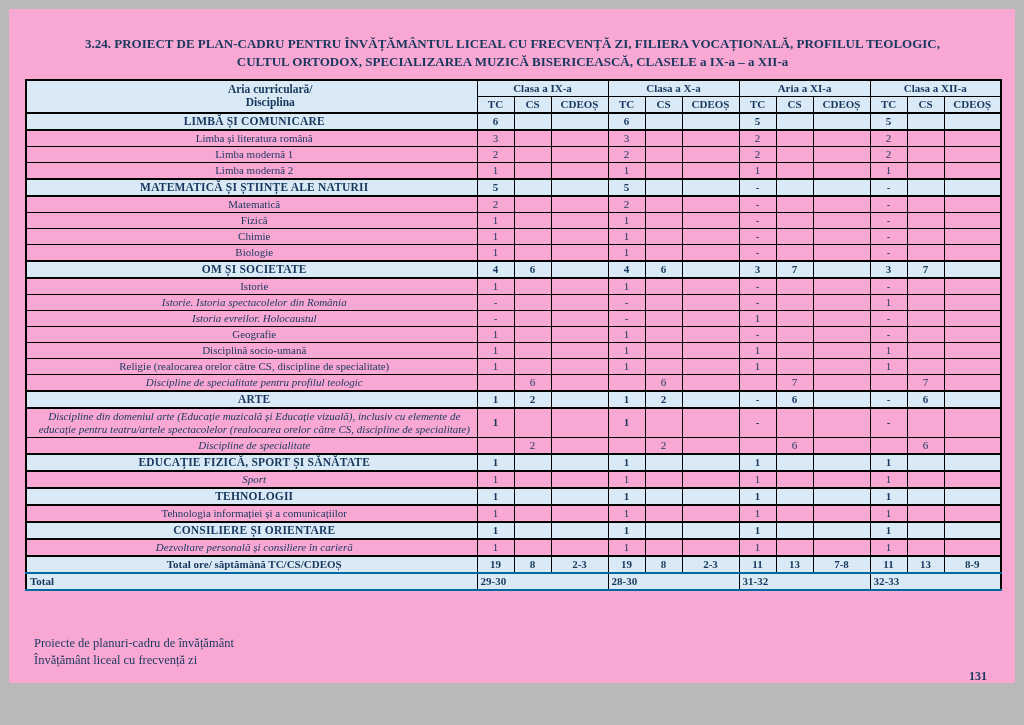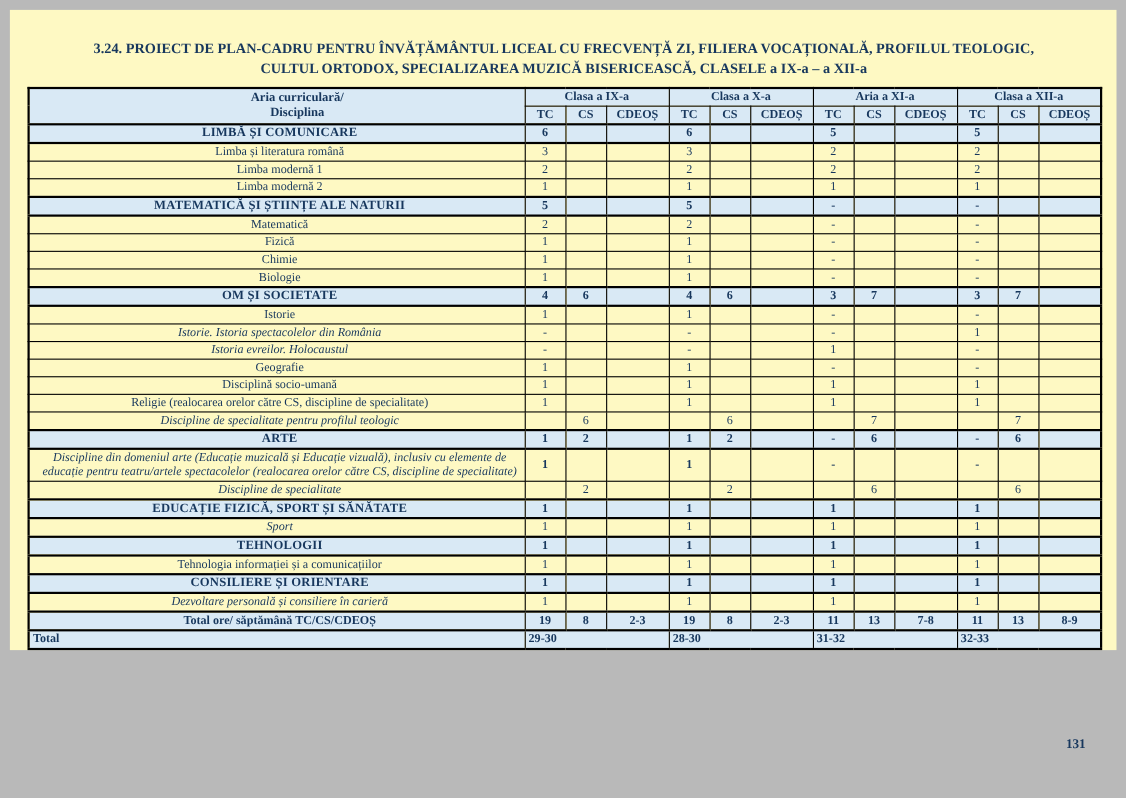--- a/index.html
+++ b/index.html
@@ -6,22 +6,22 @@
   html, body { width:1024px; height:725px; }
   body {
     background:#b9b9b9;
     font-family:"Liberation Serif", serif;
     color:#17375d;
     position:relative;
   }
   .page {
     position:absolute;
     left:9px; top:9px;
-    width:1006px; height:582px;
-    background:#fef9c3;
+    width:1006px; height:674px;
+    background:#f9a8d4;
     padding:26px 0 0 16px;
   }
   .title {
     width:975px;
     text-align:center;
     font-weight:bold;
     font-size:13px;
     line-height:1.42;
     color:#17375d;
     margin-bottom:7px;
@@ -54,21 +54,21 @@
     background:#d9e9f5;
     font-weight:bold;
     border-top:2px solid #000;
     border-bottom:2px solid #000;
   }
   tr.row-category .label-cell { font-size:11.5px; letter-spacing:.2px; }
   tr.row-total td {
     background:#d9e9f5;
     font-weight:bold;
     border-top:2px solid #000;
-    border-bottom:2px solid #000000;
+    border-bottom:2px solid #0369a1;
   }
   tr.row-italic .label-cell { font-style:italic; }
   tr.bold-cells .num-cell { font-weight:bold; }
   tfoot td {
     background:#d9e9f5;
     font-weight:bold;
     text-align:left;
     border-top:2px solid #000;
     margin-top:48px;
   }
@@ -550,16 +550,20 @@
       <tr class="row-total">
         <td>Total</td>
         <td colspan="3">29-30</td>
         <td colspan="3">28-30</td>
         <td colspan="3">31-32</td>
         <td colspan="3">32-33</td>
       </tr>
     </tfoot>
   </table>
 
+  <div class="footer">
+    <div>Proiecte de planuri-cadru de învățământ</div>
+    <div>Învățământ liceal cu frecvență zi</div>
+  </div>
 
   <div class="page-number">131</div>
 
 </div>
 
 </body></html>

